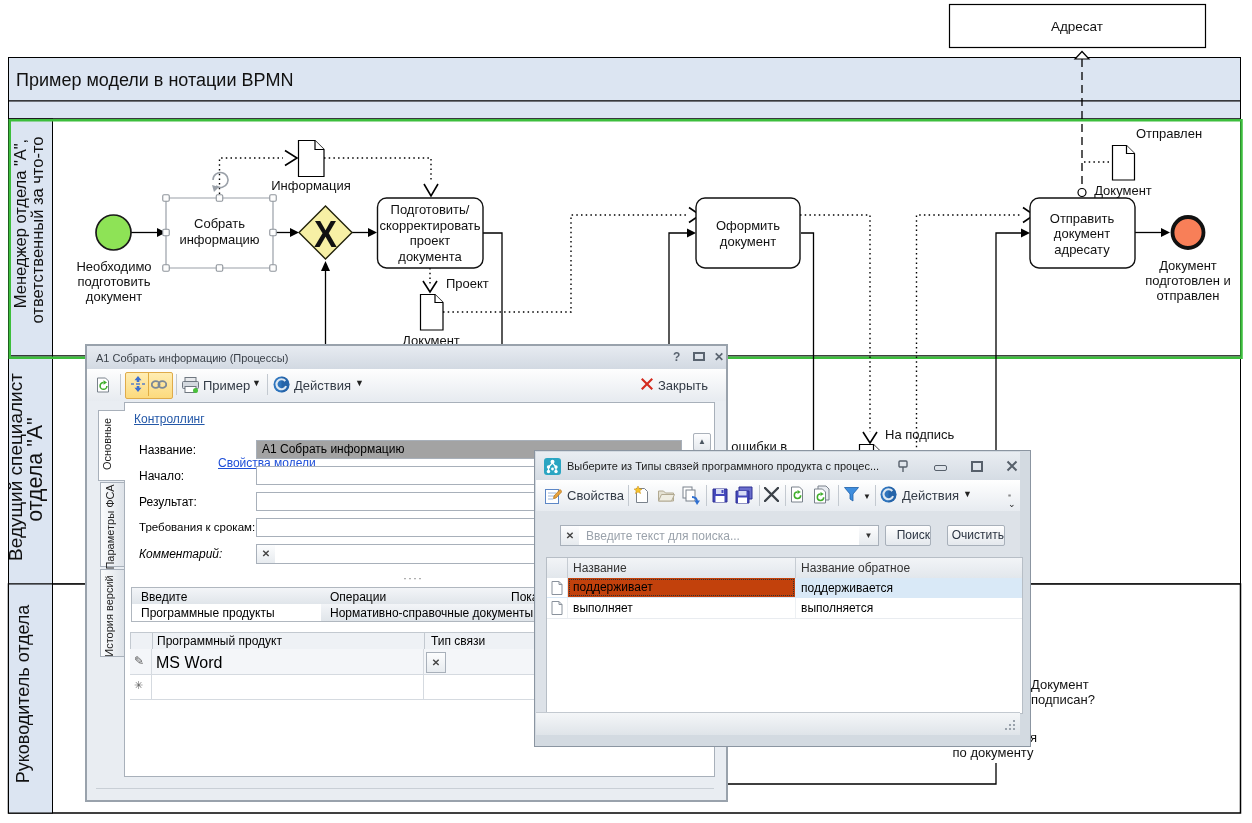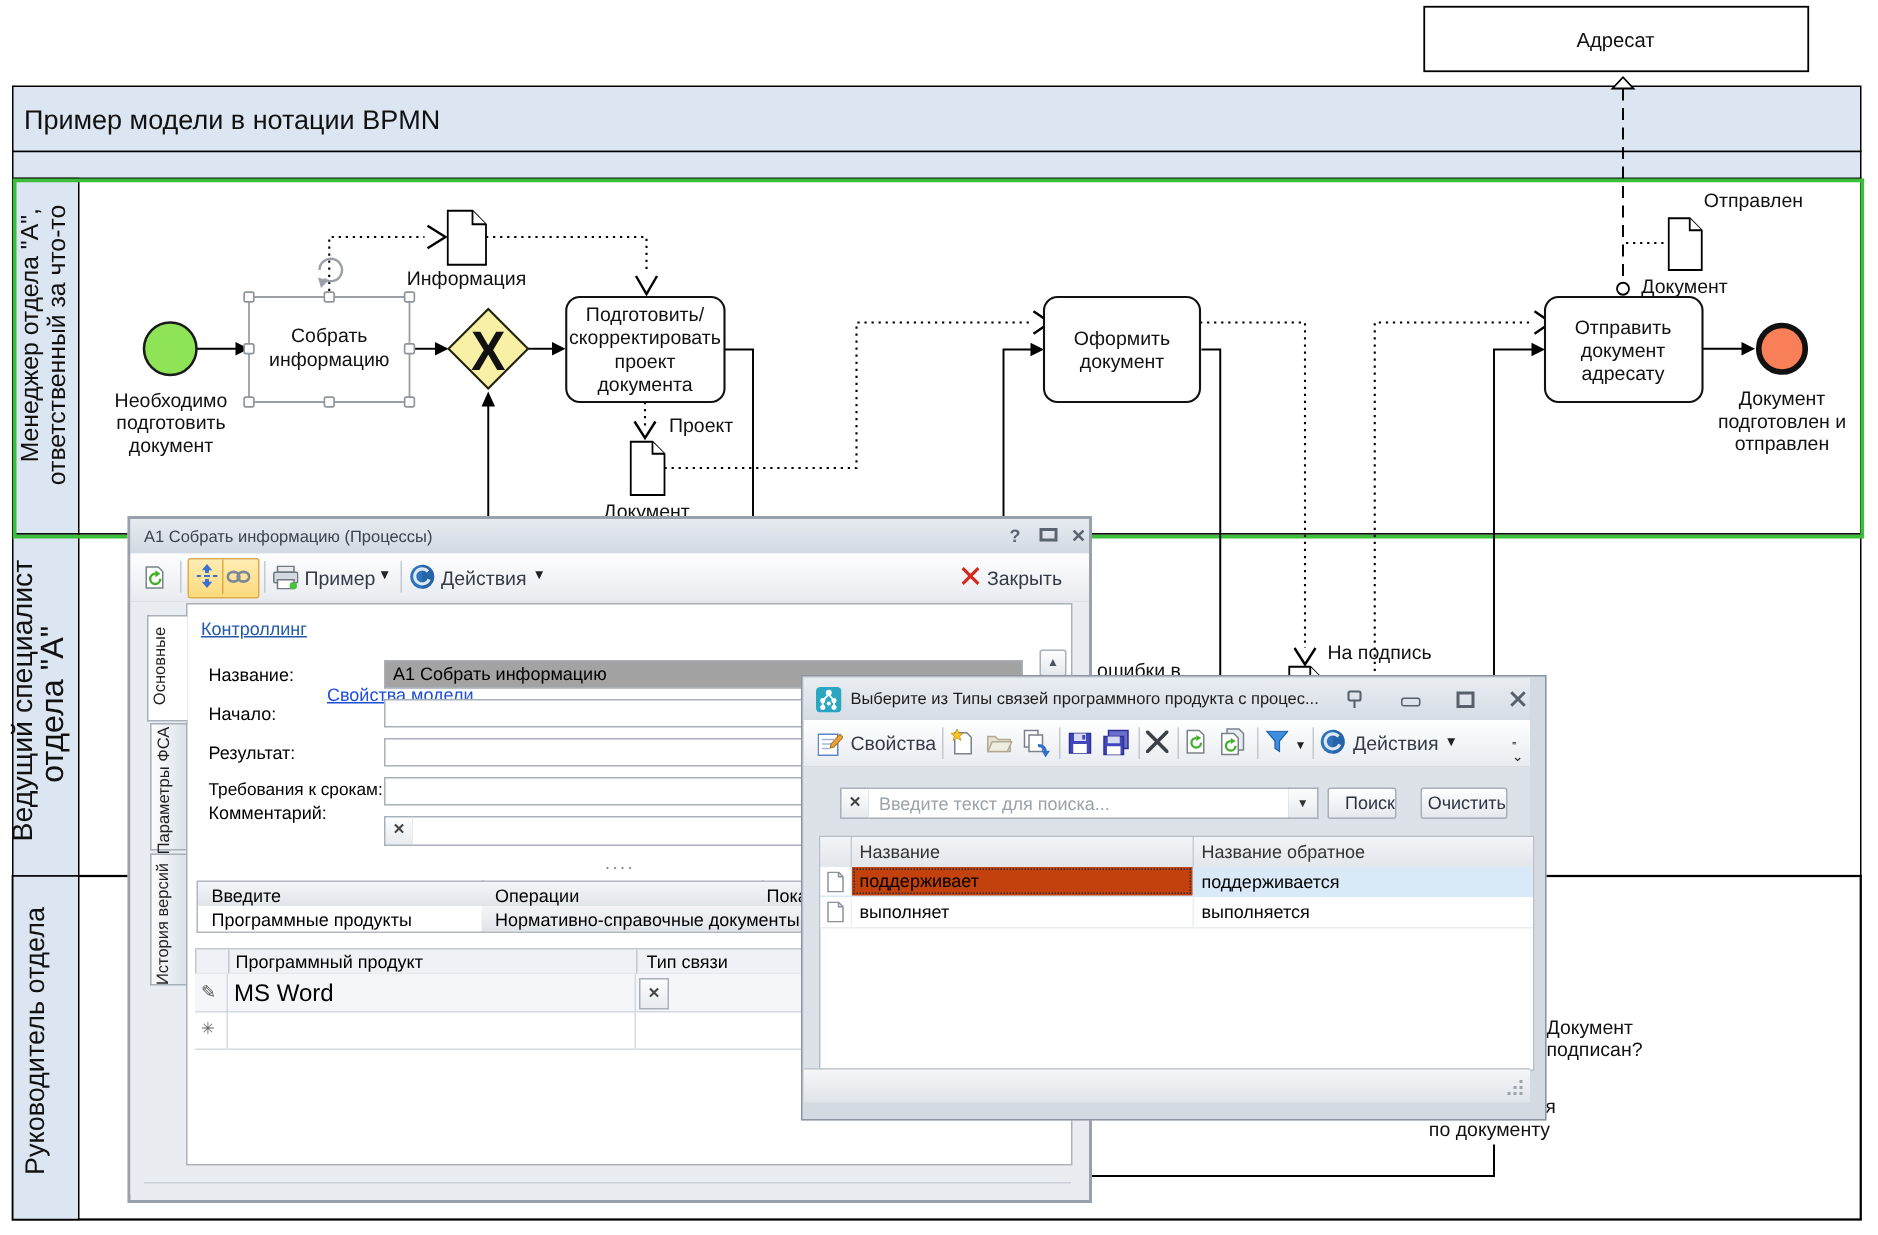--- a/index.html
+++ b/index.html
@@ -234,21 +234,21 @@
     <span class="abs" style="left:14px;top:40px;font-size:12px;">Название:</span>
     <div class="abs" style="left:131px;top:37px;width:424px;height:17px;background:#a3a3a3;border:1px solid #a8b0ba;">
       <span class="abs" style="left:5px;top:1px;font-size:12px;">А1 Собрать информацию</span>
     </div>
     <span class="abs" style="left:14px;top:66px;font-size:12px;">Начало:</span>
     <div class="abs" style="left:131px;top:63px;width:424px;height:17px;background:#fff;border:1px solid #a8b0ba;"></div>
     <span class="abs" style="left:14px;top:92px;font-size:12px;">Результат:</span>
     <div class="abs" style="left:131px;top:89px;width:424px;height:17px;background:#fff;border:1px solid #a8b0ba;"></div>
     <span class="abs" style="left:14px;top:118px;font-size:11.5px;">Требования к срокам:</span>
     <div class="abs" style="left:131px;top:115px;width:424px;height:17px;background:#fff;border:1px solid #a8b0ba;"></div>
-    <span class="abs" style="left:14px;top:132px;font-size:12px;">Комментарий:</span>
+    <span class="abs" style="left:14px;top:144px;font-size:12px;font-style:italic;">Комментарий:</span>
     <div class="abs" style="left:131px;top:141px;width:18px;height:18px;background:linear-gradient(#fcfdfe,#e7ebef);border:1px solid #a8b0ba;text-align:center;">
       <span style="font-size:10px;font-weight:bold;color:#444;line-height:18px;">✕</span>
     </div>
     <div class="abs" style="left:150px;top:141px;width:405px;height:18px;background:#fff;border:1px solid #a8b0ba;border-left:none;"></div>
 
     <div class="abs" style="left:568px;top:30px;width:17px;height:145px;background:#eef1f5;">
       <div class="abs" style="left:0;top:0;width:16px;height:16px;background:linear-gradient(#fdfdfe,#e4e8ed);border:1px solid #aab1ba;border-radius:2px;">
         <span class="abs" style="left:4px;top:3px;font-size:8px;color:#4b5560;">▲</span>
       </div>
     </div>

